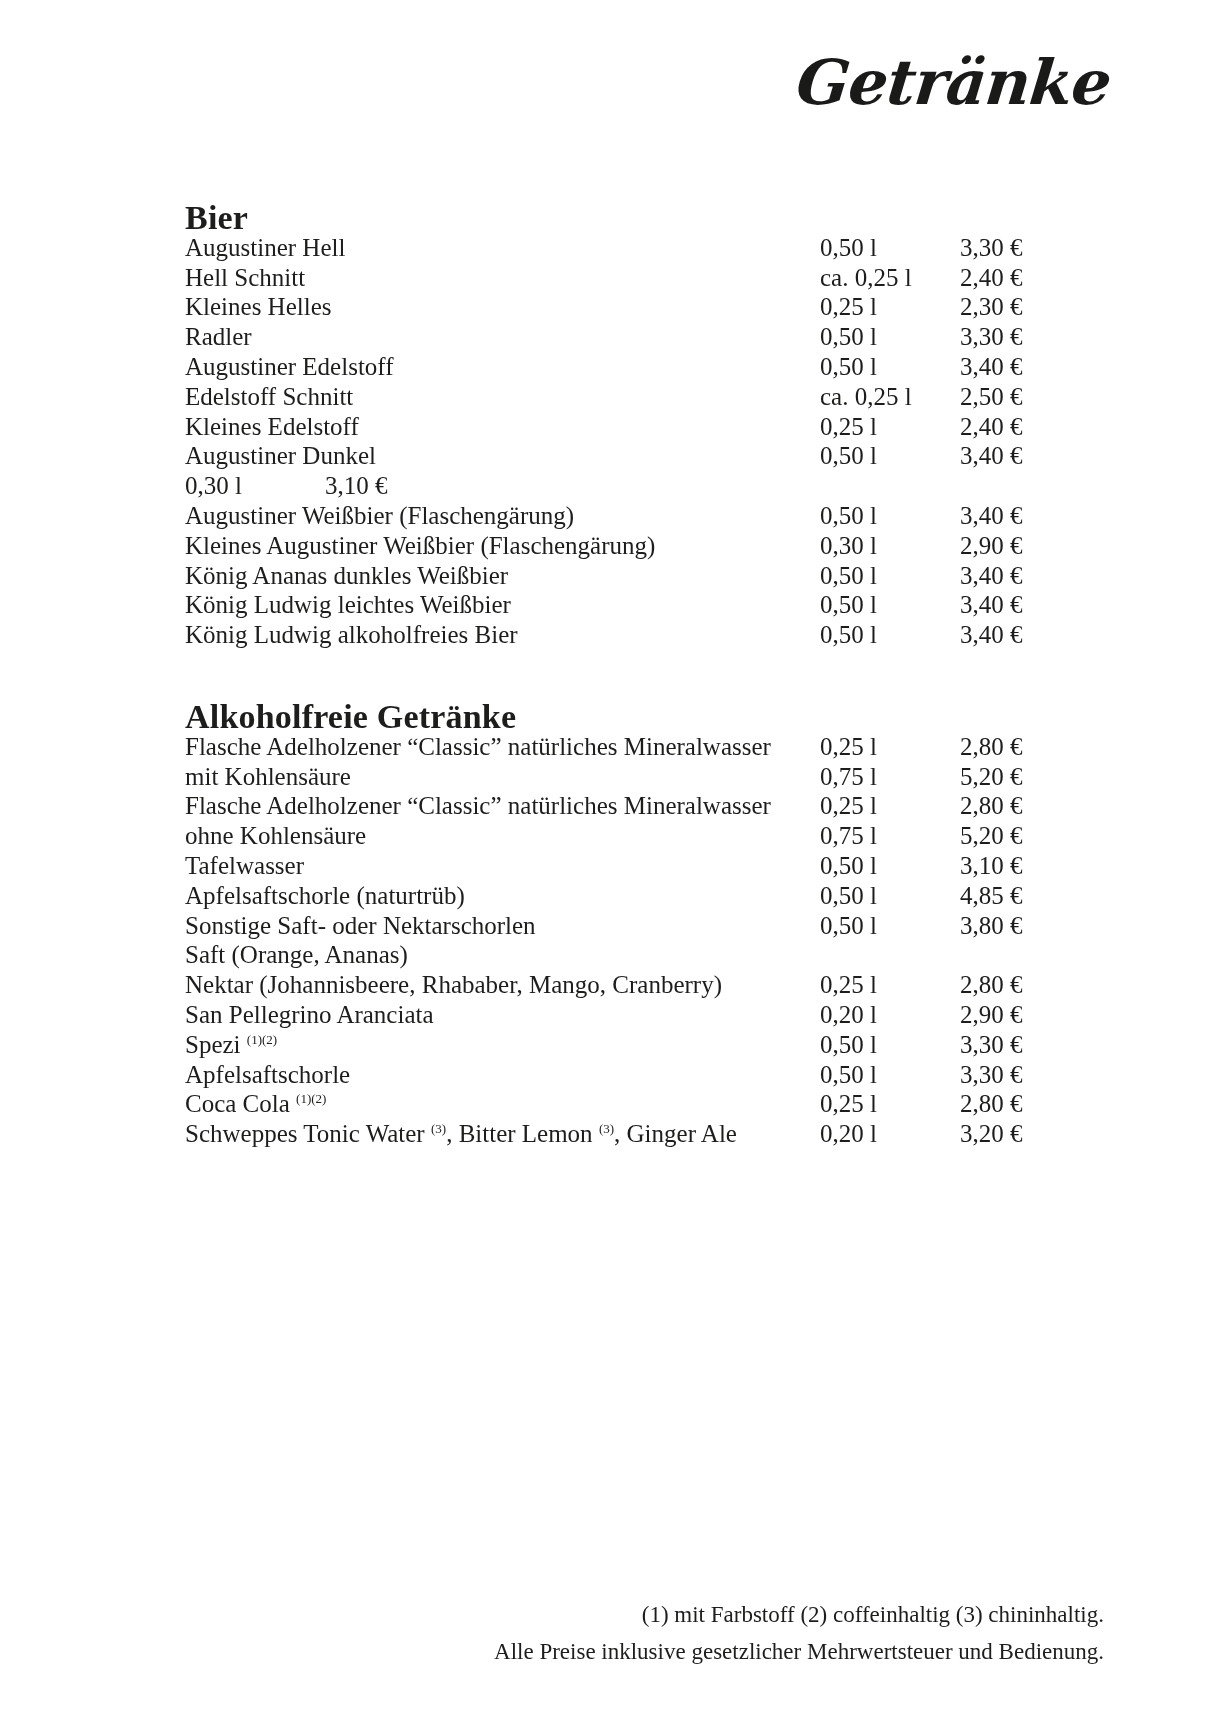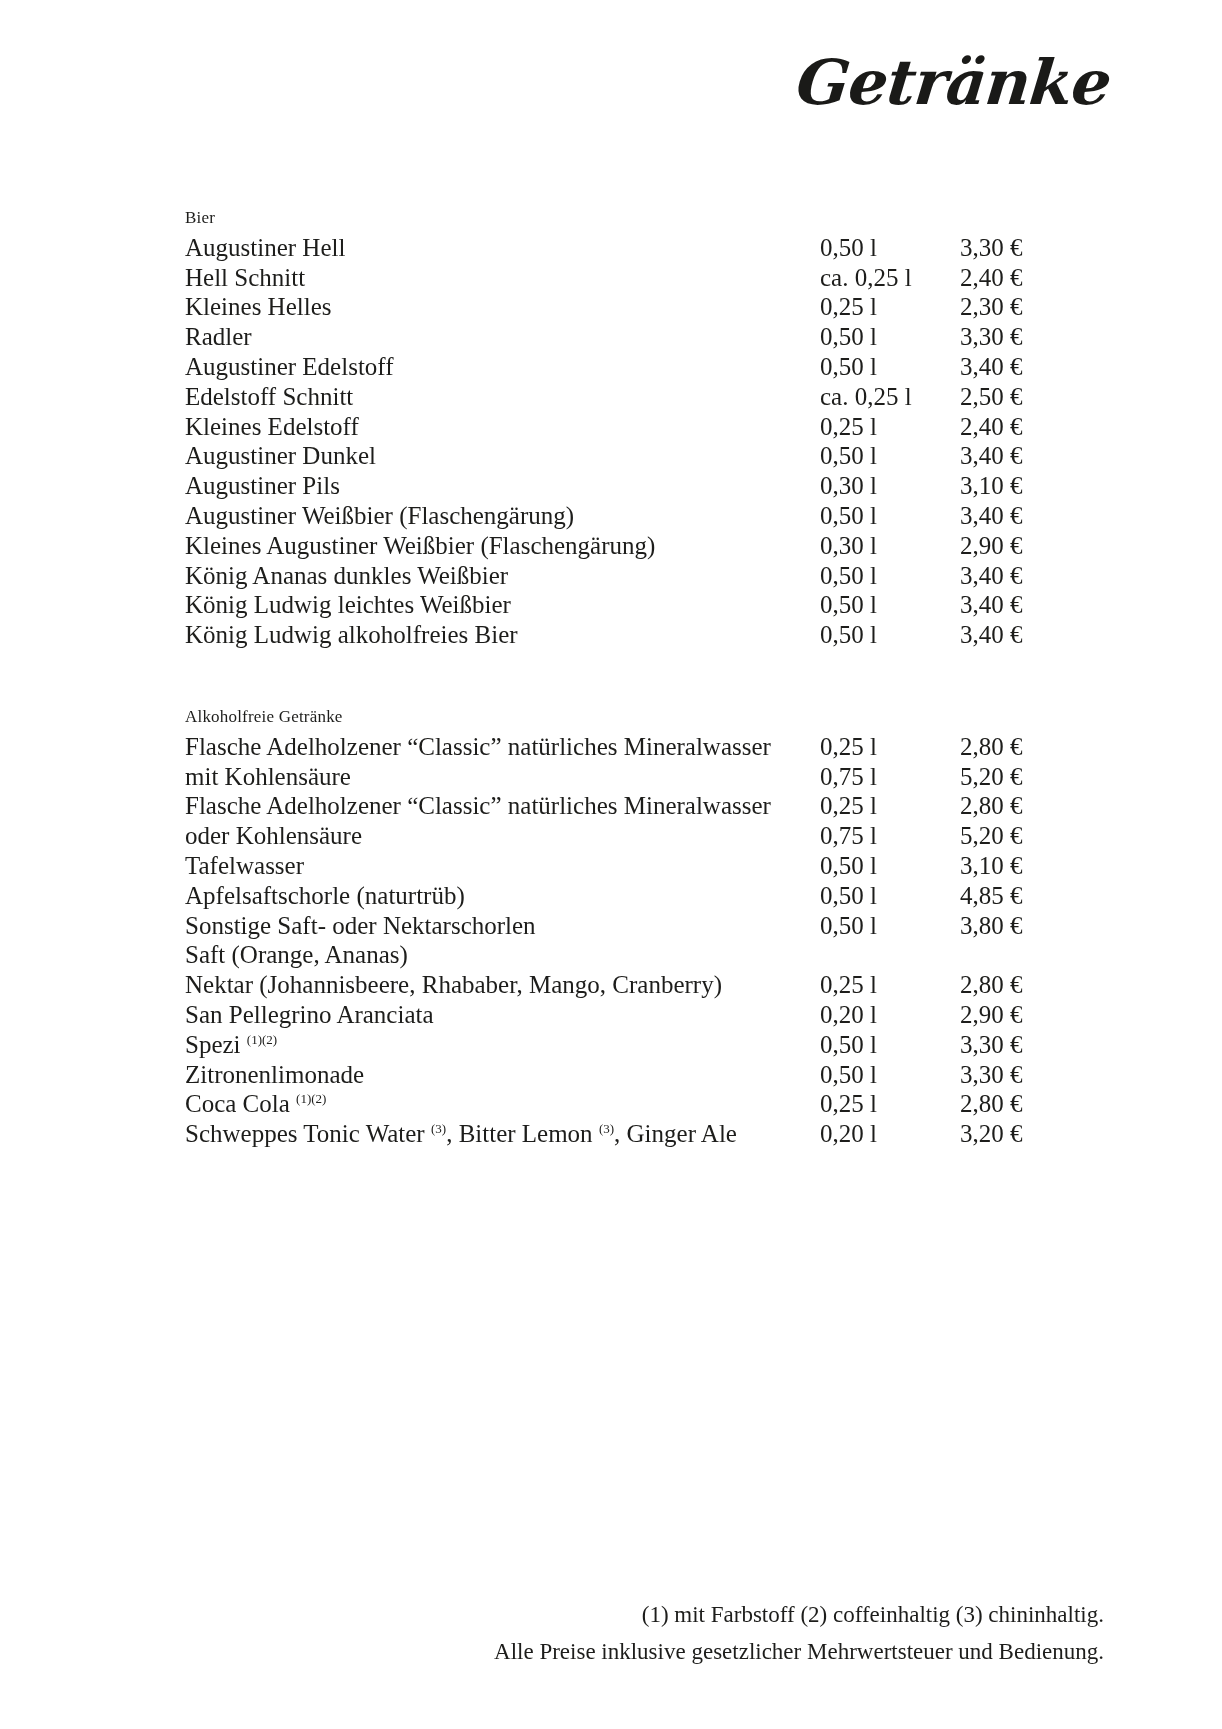--- a/index.html
+++ b/index.html
@@ -23,22 +23,22 @@
     color: #1a1a18;
     transform: skewX(-6deg);
   }
   .menu {
     position: absolute;
     left: 185px;
     top: 203px;
     width: 910px;
   }
   .section-heading {
-    font-weight: 400;
-    font-size: 17px;
+    font-weight: 700;
+    font-size: 34px;
     line-height: 29.8px;
     letter-spacing: 0.2px;
   }
   .section + .section .section-heading {
     margin-top: 52px;
   }
   .menu-row {
     display: flex;
     align-items: baseline;
     font-size: 25px;
@@ -126,21 +126,20 @@
     <span class="item-price">2,40 €</span>
   </div>
 
   <div class="menu-row">
     <span class="item-name">Augustiner Dunkel</span>
     <span class="item-volume">0,50 l</span>
     <span class="item-price">3,40 €</span>
   </div>
 
   <div class="menu-row">
-    <span class="item-name">Augustiner Pils</span>
     <span class="item-volume">0,30 l</span>
     <span class="item-price">3,10 €</span>
   </div>
 
   <div class="menu-row">
     <span class="item-name">Augustiner Weißbier (Flaschengärung)</span>
     <span class="item-volume">0,50 l</span>
     <span class="item-price">3,40 €</span>
   </div>
 
@@ -185,21 +184,21 @@
     <span class="item-price">5,20 €</span>
   </div>
 
   <div class="menu-row">
     <span class="item-name">Flasche Adelholzener “Classic” natürliches Mineralwasser</span>
     <span class="item-volume">0,25 l</span>
     <span class="item-price">2,80 €</span>
   </div>
 
   <div class="menu-row">
-    <span class="item-name">oder Kohlensäure</span>
+    <span class="item-name">ohne Kohlensäure</span>
     <span class="item-volume">0,75 l</span>
     <span class="item-price">5,20 €</span>
   </div>
 
   <div class="menu-row">
     <span class="item-name">Tafelwasser</span>
     <span class="item-volume">0,50 l</span>
     <span class="item-price">3,10 €</span>
   </div>
 
@@ -233,21 +232,21 @@
     <span class="item-price">2,90 €</span>
   </div>
 
   <div class="menu-row">
     <span class="item-name"><span>Spezi </span><span class="fnref">(1)(2)</span></span>
     <span class="item-volume">0,50 l</span>
     <span class="item-price">3,30 €</span>
   </div>
 
   <div class="menu-row">
-    <span class="item-name">Zitronenlimonade</span>
+    <span class="item-name">Apfelsaftschorle</span>
     <span class="item-volume">0,50 l</span>
     <span class="item-price">3,30 €</span>
   </div>
 
   <div class="menu-row">
     <span class="item-name"><span>Coca Cola </span><span class="fnref">(1)(2)</span></span>
     <span class="item-volume">0,25 l</span>
     <span class="item-price">2,80 €</span>
   </div>
 

